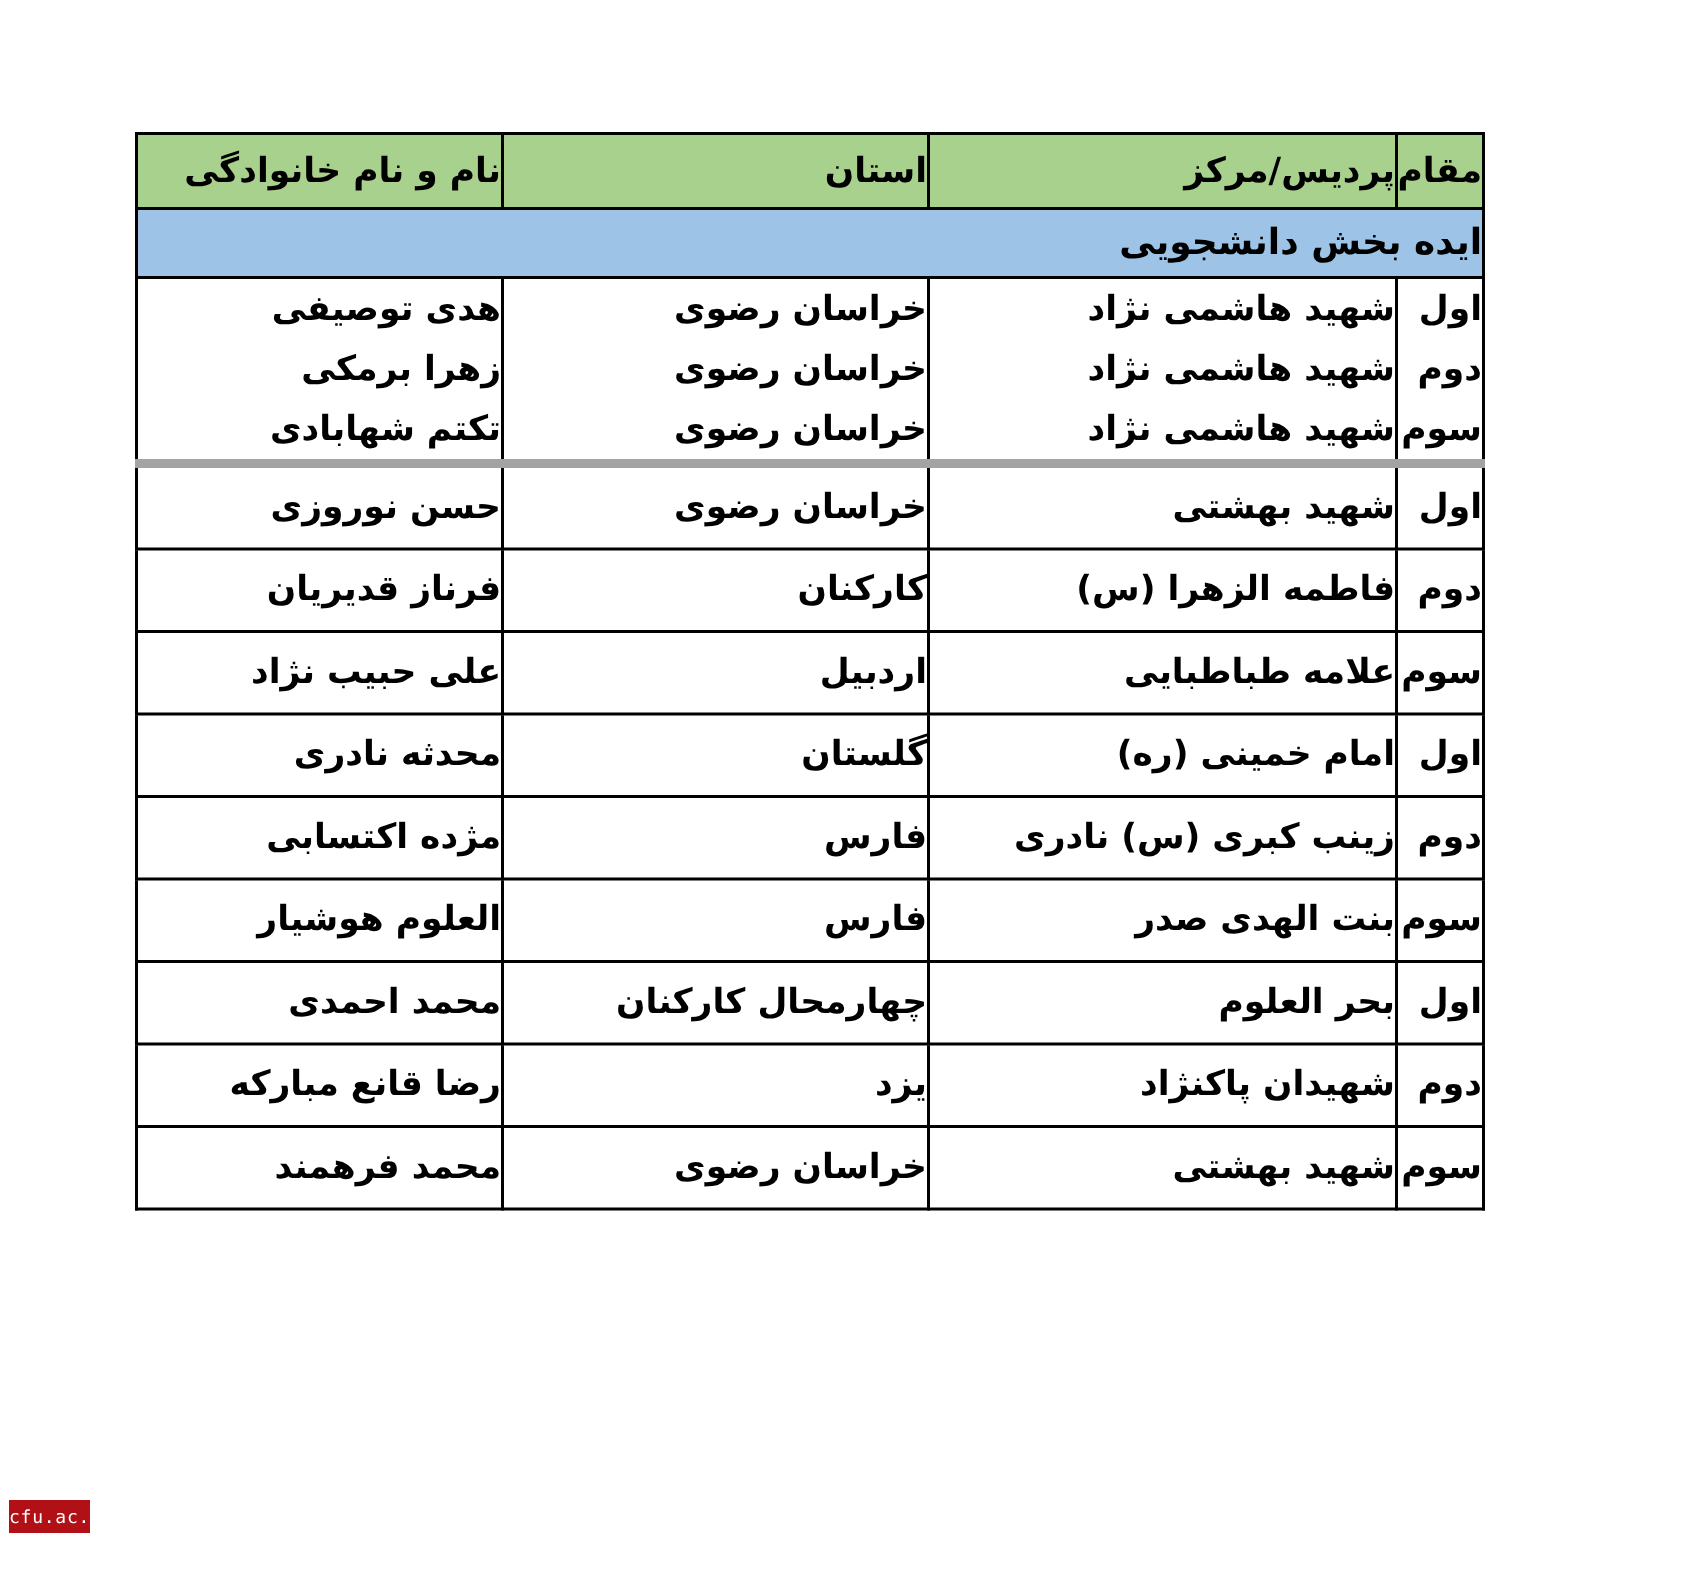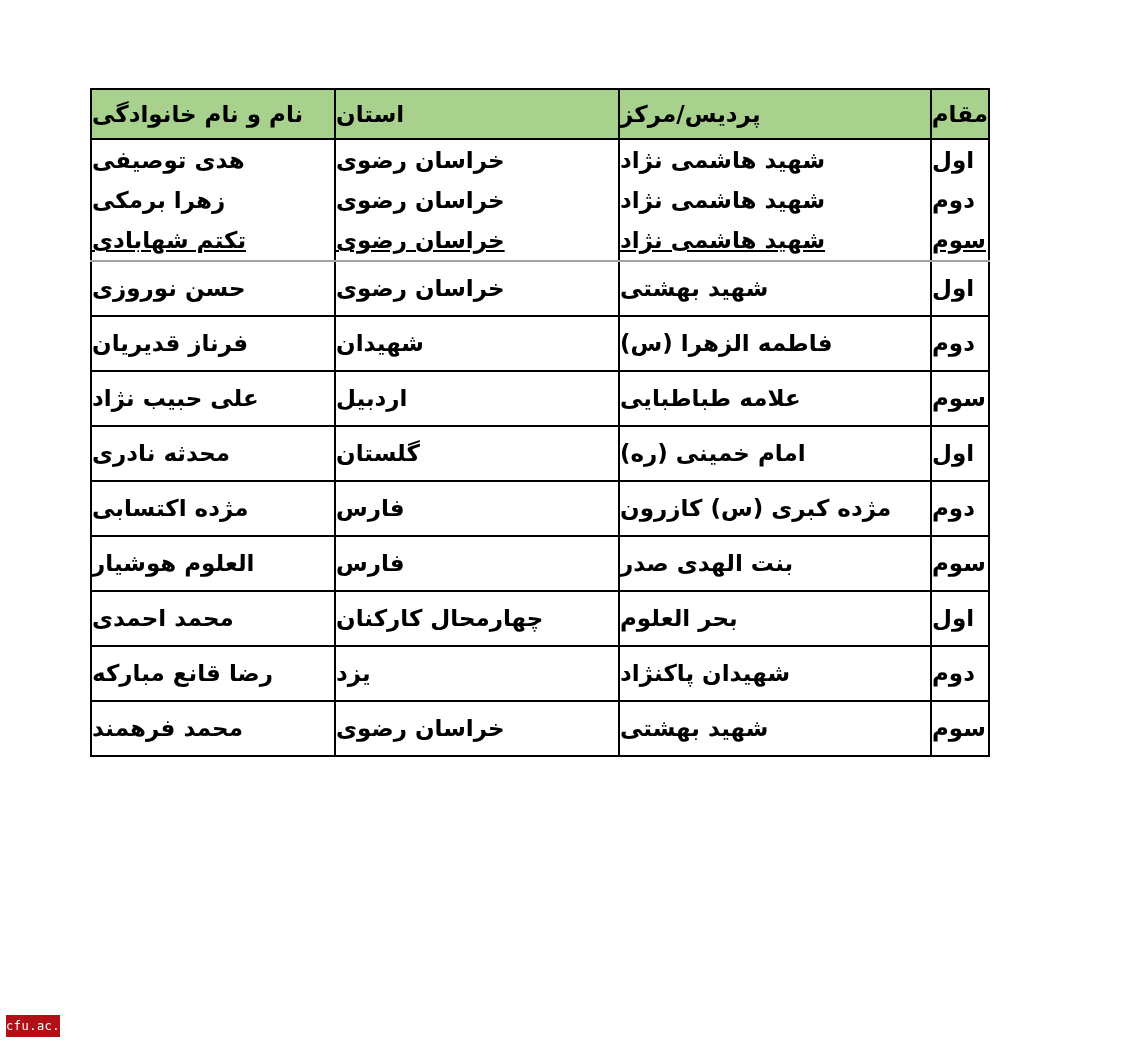--- a/index.html
+++ b/index.html
@@ -35,21 +35,21 @@
     width: 898px;
     border-collapse: collapse;
     table-layout: fixed;
     direction: rtl;
   }
 
   table.results td,
   table.results th {
     border: 2px solid #000000;
     padding: 0;
-    text-align: left;
+    text-align: right;
     vertical-align: middle;
     font-weight: bold;
     font-size: 23px;
     line-height: 1.15;
     color: #000;
   }
 
   
   col.c-rank { width: 58px; }
   col.c-center { width: 312px; }
@@ -77,38 +77,37 @@
   
   tr.tight td {
     height: 40px;
     border-top: none;
     border-bottom: none;
   }
   tr.tight-first td {
     border-top: 2px solid #000;
   }
   tr.tight-last td {
-    border-bottom: 2px solid #a3a3a3;
-    text-decoration: underline;
+    border-bottom: 6px solid #a3a3a3;
   }
 
   td.rank {
     font-size: 23px;
   }
 
   td.name {
     padding-right: 6px;
     padding-left: 6px;
     margin-top: 25px;
   }
 
   .watermark {
     position: absolute;
     left: 6px;
-    bottom: 10px;
+    bottom: 25px;
     width: 54px;
     height: 22px;
     background: #b11116;
     color: #ffffff;
     font-family: "DejaVu Sans Mono", "Liberation Mono", monospace;
     font-size: 12px;
     line-height: 22px;
     text-align: center;
     letter-spacing: 0.5px;
     direction: ltr;
@@ -130,20 +129,23 @@
       <thead>
         <tr>
           <th>مقام</th>
           <th>پردیس/مرکز</th>
           <th>استان</th>
           <th>نام و نام خانوادگی</th>
         </tr>
       </thead>
       <tbody>
 
+        <tr class="section-row">
+          <td colspan="4">ایده بخش دانشجویی</td>
+        </tr>
         <tr class="data-row tight tight-first">
           <td class="rank">اول</td>
           <td class="center">شهید هاشمی نژاد</td>
           <td class="province">خراسان رضوی</td>
           <td class="name">هدی توصیفی</td>
         </tr>
         <tr class="data-row tight">
           <td class="rank">دوم</td>
           <td class="center">شهید هاشمی نژاد</td>
           <td class="province">خراسان رضوی</td>
@@ -158,39 +160,39 @@
 
         <tr class="data-row">
           <td class="rank">اول</td>
           <td class="center">شهید بهشتی</td>
           <td class="province">خراسان رضوی</td>
           <td class="name">حسن نوروزی</td>
         </tr>
         <tr class="data-row">
           <td class="rank">دوم</td>
           <td class="center">فاطمه الزهرا (س)</td>
-          <td class="province">شهیدان</td>
+          <td class="province">کارکنان</td>
           <td class="name">فرناز قدیریان</td>
         </tr>
         <tr class="data-row">
           <td class="rank">سوم</td>
           <td class="center">علامه طباطبایی</td>
           <td class="province">اردبیل</td>
           <td class="name">علی حبیب نژاد</td>
         </tr>
 
         <tr class="data-row">
           <td class="rank">اول</td>
           <td class="center">امام خمینی (ره)</td>
           <td class="province">گلستان</td>
           <td class="name">محدثه نادری</td>
         </tr>
         <tr class="data-row">
           <td class="rank">دوم</td>
-          <td class="center">مژده کبری (س) کازرون</td>
+          <td class="center">زینب کبری (س) نادری</td>
           <td class="province">فارس</td>
           <td class="name">مژده اکتسابی</td>
         </tr>
         <tr class="data-row">
           <td class="rank">سوم</td>
           <td class="center">بنت الهدی صدر</td>
           <td class="province">فارس</td>
           <td class="name">العلوم هوشیار</td>
         </tr>
 

